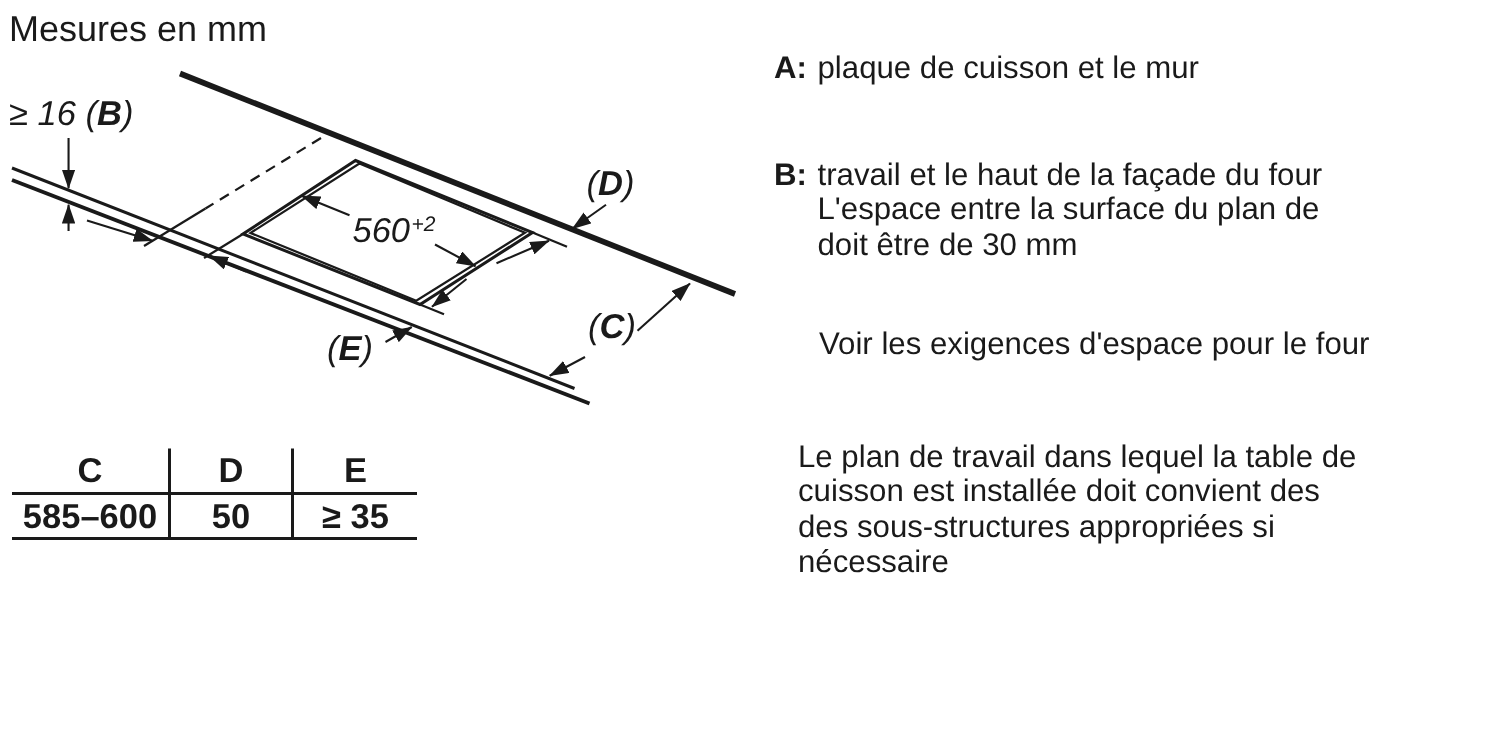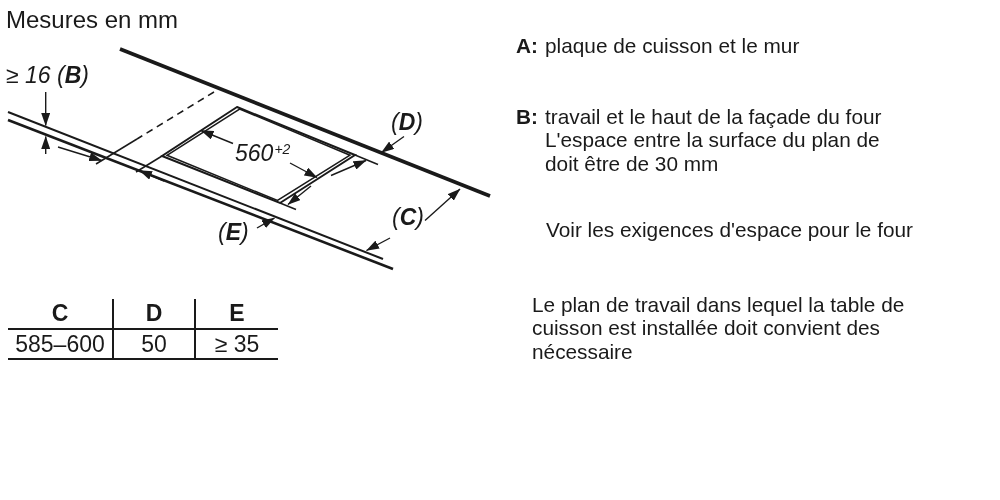--- a/index.html
+++ b/index.html
@@ -20,21 +20,21 @@
 
   .dlabel { font-size:23px; white-space:nowrap; line-height:1.05;font-style:italic; }
   .dlabel b { font-weight:bold; }
   .sup { font-size:14px; position:relative; top:-7px; margin-left:1px; }
 
   table.dims {
     position:absolute; left:8px; top:299px;
     border-collapse:collapse; table-layout:fixed;
     font-size:23px; text-align:center; color:#1a1a1a;
   }
-  .dims th, .dims td { height:30px; vertical-align:middle; padding:0; font-weight:normal; }
+  .dims th, .dims td { height:30px; vertical-align:middle; padding:0; font-weight:bold; }
   .dims thead th { font-weight:bold; border-bottom:2px solid #1a1a1a; }
   .dims tbody tr.first td { border-bottom:2px solid #1a1a1a; }
   .dims th + th, .dims td + td { border-left:2px solid #1a1a1a; }
 
   .note { position:absolute; font-size:20.8px; line-height:23.3px; display:flex; }
   .note .lbl { font-weight:bold; width:29px; flex:none; }
   .lines div, .note .single { white-space:nowrap; }
 </style>
 </head>
 <body>
@@ -135,17 +135,18 @@
   </div>
 
   <div class="note" style="left:546px; top:218px;">
     <div class="single">Voir les exigences d'espace pour le four</div>
   </div>
 
   <div class="note" style="left:516px; top:293px;margin-left:16px;">
     <div class="lines">
         <div>Le plan de travail dans lequel la table de</div>
         <div>cuisson est installée doit convient des</div>
+        <div>des sous-structures appropriées si</div>
         <div>nécessaire</div>
       </div>
   </div>
 
 </div>
 
 </body></html>

